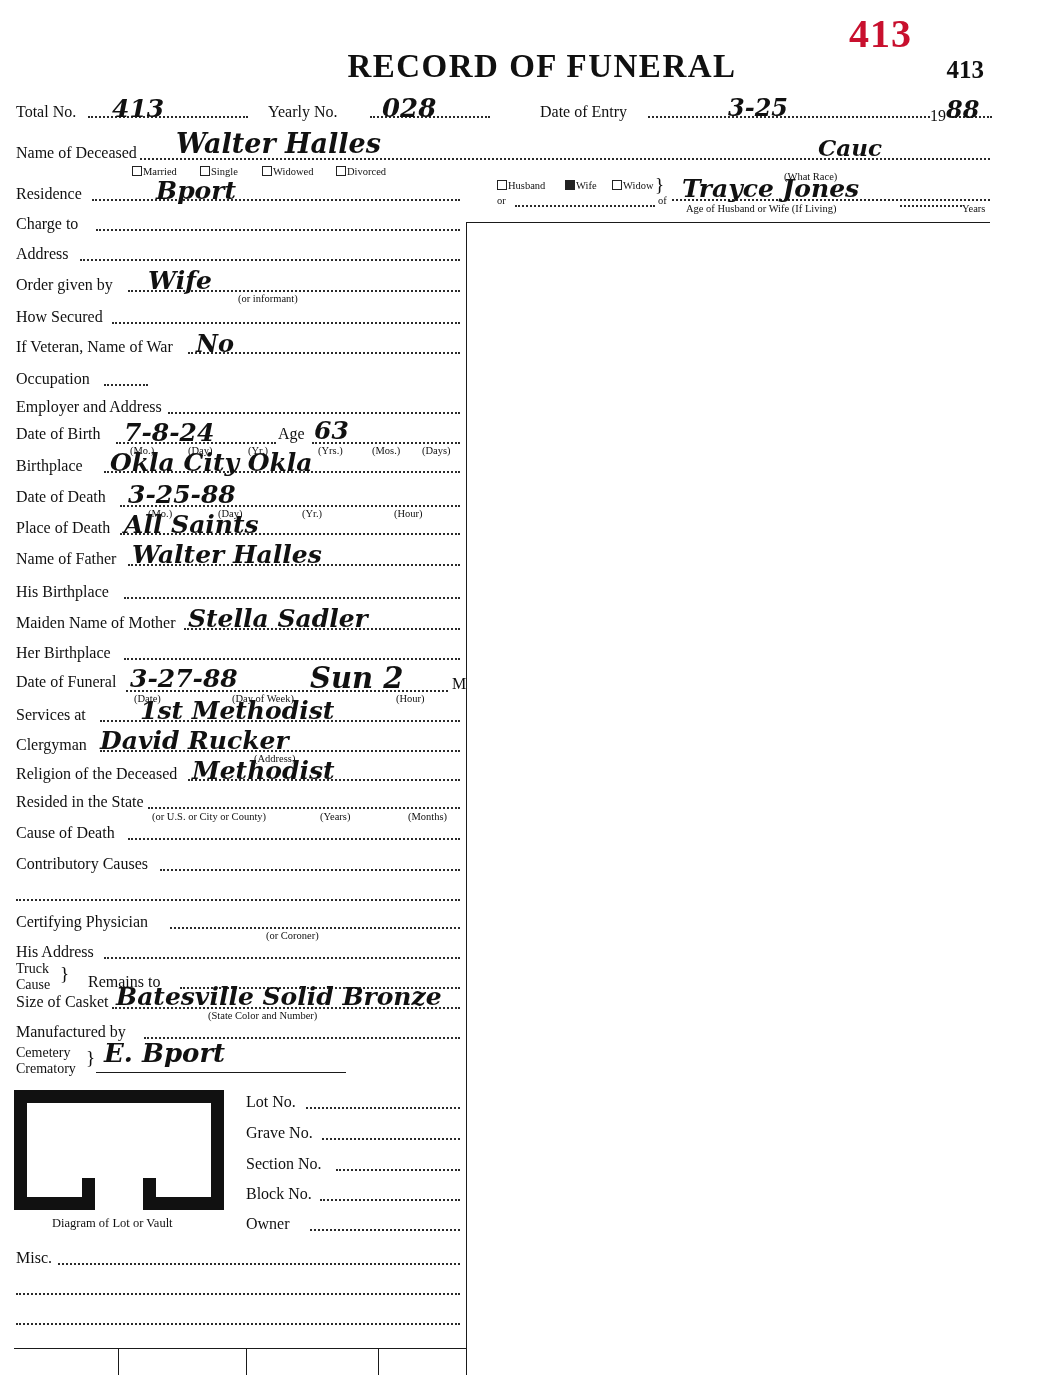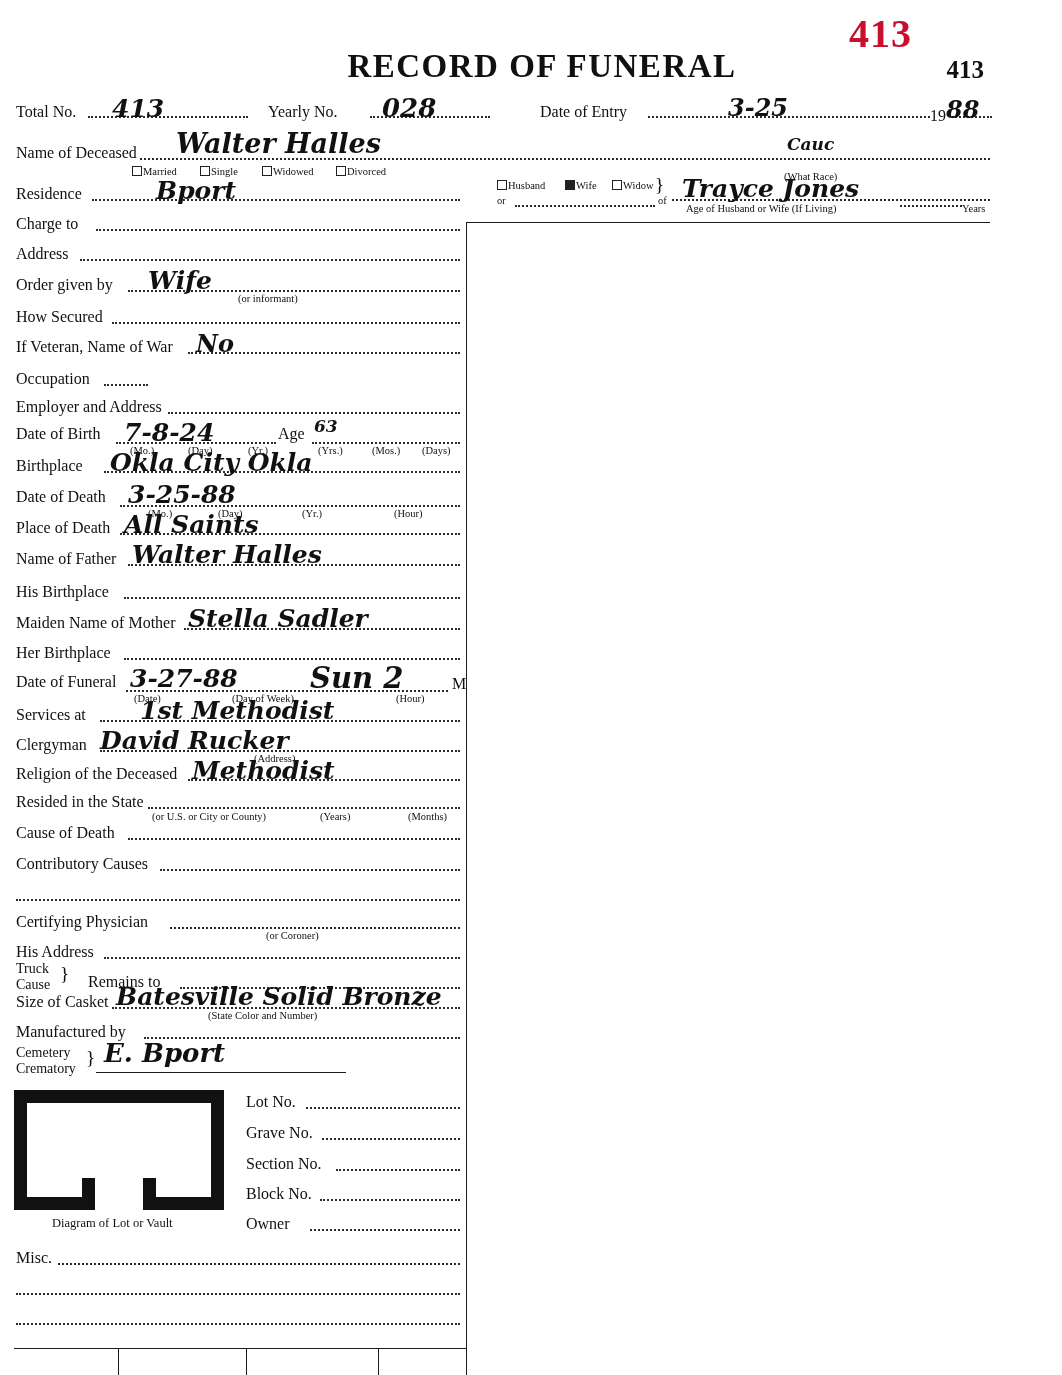--- a/index.html
+++ b/index.html
@@ -175,21 +175,21 @@
   <div class="lbl" style="left:540px; top:104px;">Date of Entry</div>
   <div class="dots" style="left:648px; top:116px; width:282px;"></div>
   <div class="hw" style="left:728px; top:96px; font-size:24px;">3-25</div>
   <div class="lbl" style="left:930px; top:108px;">19</div>
   <div class="dots" style="left:952px; top:116px; width:40px;"></div>
   <div class="hw" style="left:946px; top:98px; font-size:24px;">88</div>
 
   <div class="lbl" style="left:16px; top:145px;">Name of Deceased</div>
   <div class="dots" style="left:140px; top:158px; width:850px;"></div>
   <div class="hw" style="left:176px; top:130px; font-size:27px;">Walter Halles</div>
-  <div class="hw" style="left:787px; top:136px; font-size:17px;">Cauc</div>
+  <div class="hw" style="left:818px; top:136px; font-size:23px;">Cauc</div>
   <div class="tiny" style="left:784px; top:172px;">(What Race)</div>
 
   <div class="cbox" style="left:132px; top:166px;"></div>
   <div class="tiny" style="left:143px; top:167px;">Married</div>
   <div class="cbox" style="left:200px; top:166px;"></div>
   <div class="tiny" style="left:211px; top:167px;">Single</div>
   <div class="cbox" style="left:262px; top:166px;"></div>
   <div class="tiny" style="left:273px; top:167px;">Widowed</div>
   <div class="cbox" style="left:336px; top:166px;"></div>
   <div class="tiny" style="left:347px; top:167px;">Divorced</div>
@@ -237,21 +237,21 @@
   <div class="dots" style="left:104px; top:384px; width:44px;"></div>
 
   <div class="lbl" style="left:16px; top:399px;">Employer and Address</div>
   <div class="dots" style="left:168px; top:412px; width:292px;"></div>
 
   <div class="lbl" style="left:16px; top:426px;">Date of Birth</div>
   <div class="dots" style="left:116px; top:442px; width:160px;"></div>
   <div class="hw" style="left:124px; top:420px; font-size:25px;">7-8-24</div>
   <div class="lbl" style="left:278px; top:426px;">Age</div>
   <div class="dots" style="left:312px; top:442px; width:148px;"></div>
-  <div class="hw" style="left:314px; top:418px; font-size:17px;">63</div>
+  <div class="hw" style="left:314px; top:418px; font-size:25px;">63</div>
   <div class="tiny" style="left:130px; top:446px;">(Mo.)</div>
   <div class="tiny" style="left:188px; top:446px;">(Day)</div>
   <div class="tiny" style="left:248px; top:446px;">(Yr.)</div>
   <div class="tiny" style="left:318px; top:446px;">(Yrs.)</div>
   <div class="tiny" style="left:372px; top:446px;">(Mos.)</div>
   <div class="tiny" style="left:422px; top:446px;">(Days)</div>
 
   <div class="lbl" style="left:16px; top:458px;">Birthplace</div>
   <div class="dots" style="left:104px; top:471px; width:356px;"></div>
   <div class="hw" style="left:110px; top:450px; font-size:25px;">Okla City Okla</div>

